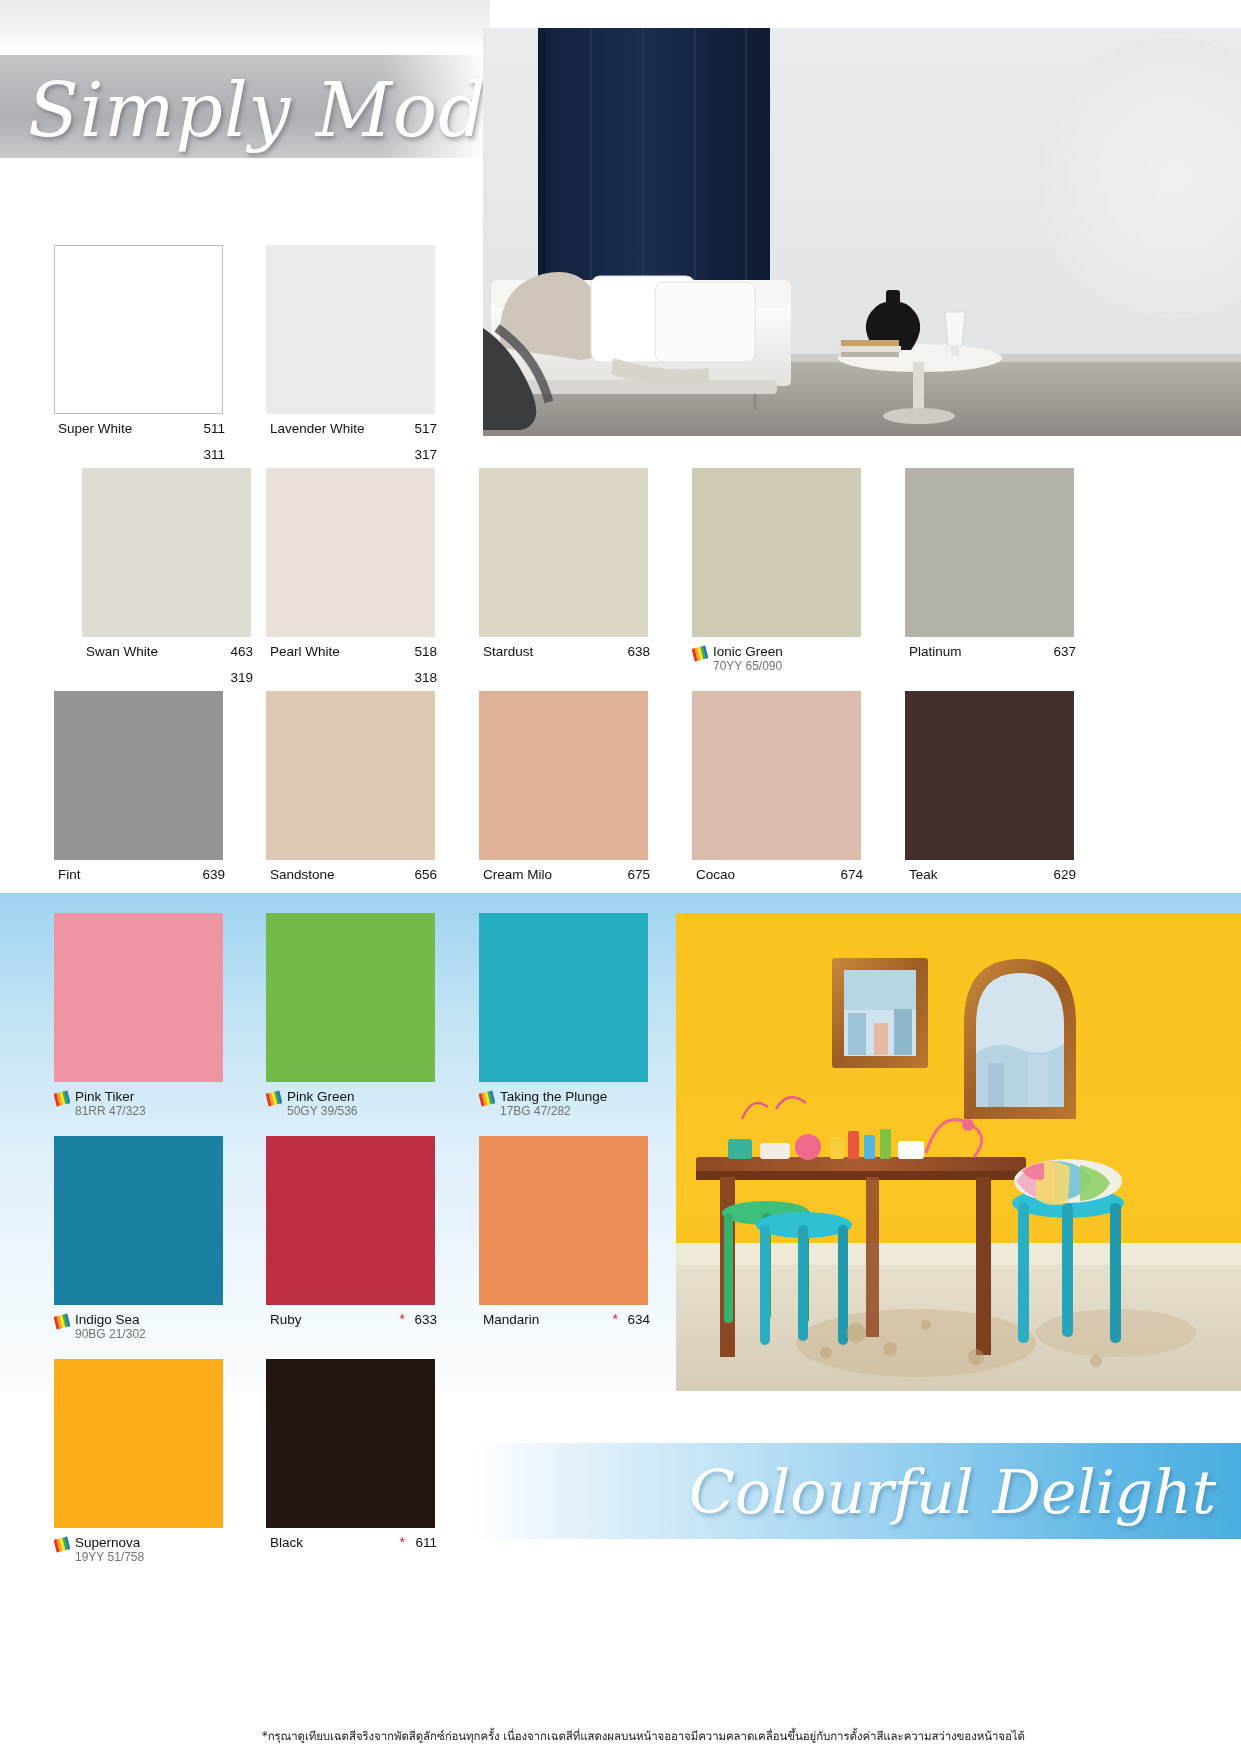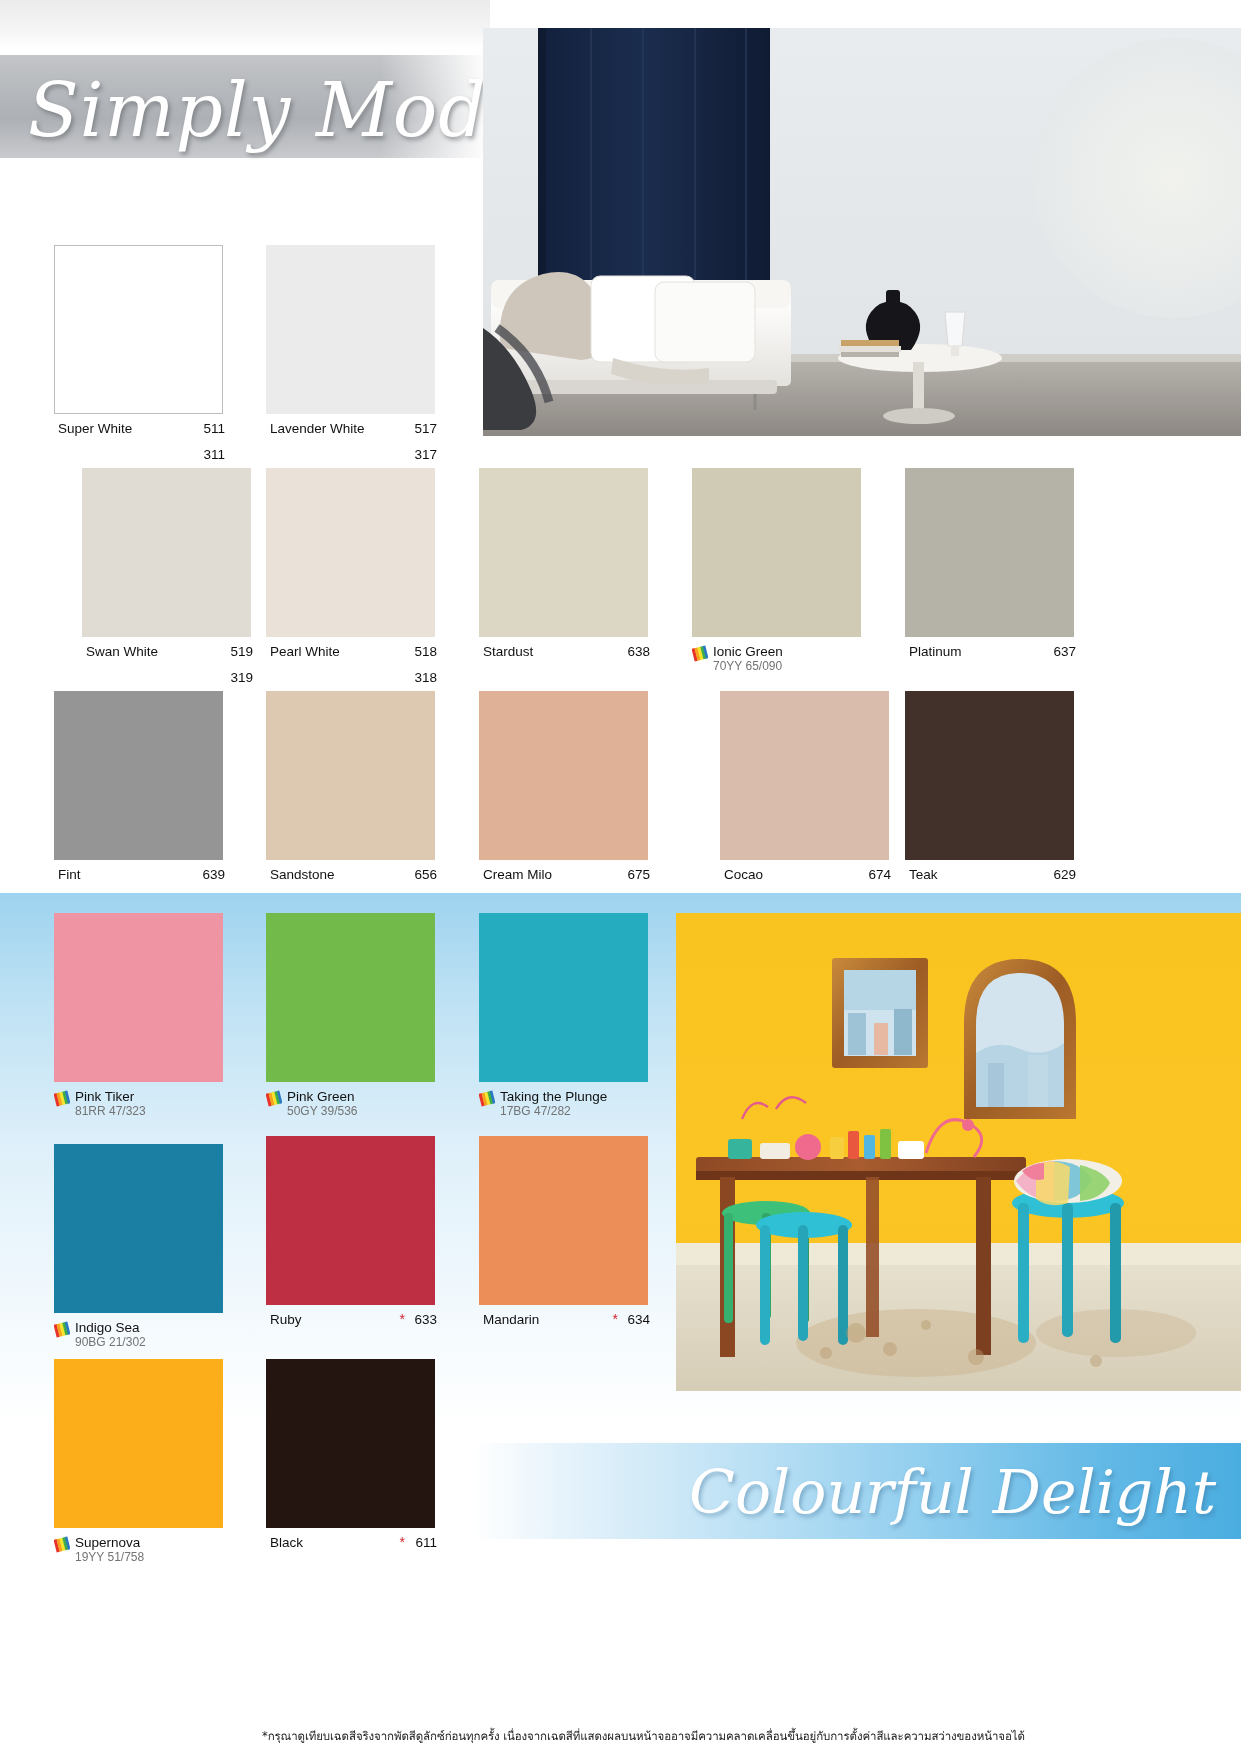--- a/index.html
+++ b/index.html
@@ -232,21 +232,21 @@
       <span class="sw-name">Lavender White</span>
       <span class="sw-num">517</span>
       <span class="sw-num2">317</span>
     </div>
   </div>
 
   <div class="swatch-cell" style="left:54px; top:468px;padding-left:28px;">
     <div class="swatch-chip" style="background:#e0dcd3"></div>
     <div class="swatch-meta">
       <span class="sw-name">Swan White</span>
-      <span class="sw-num">519</span>
+      <span class="sw-num">463</span>
       <span class="sw-num2">319</span>
     </div>
   </div>
 
   <div class="swatch-cell" style="left:266px; top:468px;">
     <div class="swatch-chip" style="background:#eae1d9"></div>
     <div class="swatch-meta">
       <span class="sw-name">Pearl White</span>
       <span class="sw-num">518</span>
       <span class="sw-num2">318</span>
@@ -305,21 +305,21 @@
   </div>
 
   <div class="swatch-cell" style="left:479px; top:691px;">
     <div class="swatch-chip" style="background:#dfb196"></div>
     <div class="swatch-meta">
       <span class="sw-name">Cream Milo</span>
       <span class="sw-num">675</span>
     </div>
   </div>
 
-  <div class="swatch-cell" style="left:692px; top:691px;margin-left:28px;">
+  <div class="swatch-cell" style="left:692px; top:691px;">
     <div class="swatch-chip" style="background:#d9bcac"></div>
     <div class="swatch-meta">
       <span class="sw-name">Cocao</span>
       <span class="sw-num">674</span>
     </div>
   </div>
 
   <div class="swatch-cell" style="left:905px; top:691px;">
     <div class="swatch-chip" style="background:#42312b"></div>
     <div class="swatch-meta">
@@ -482,21 +482,21 @@
         <rect x="10" y="2" width="3.3" height="13" fill="#3fae49"></rect>
         <rect x="12.6" y="2" width="2.6" height="13" fill="#2b78c4"></rect>
       </g>
         </svg>
     </span>
     <span class="sw-name indented">Taking the Plunge</span>
     <span class="sw-code2">17BG 47/282</span>
   </div>
 </div>
 
-<div class="swatch-cell" style="left:54px; top:1136px;margin-top:8px;">
+<div class="swatch-cell" style="left:54px; top:1136px;">
   <div class="swatch-chip" style="background:#1a7fa3"></div>
   <div class="swatch-meta">
     <span class="fan-icon">
       <svg width="16" height="17" viewBox="0 0 16 17">
           <g transform="rotate(-14 8 9)">
         <rect x="1" y="2" width="3.3" height="13" fill="#e8332a"></rect>
         <rect x="4" y="2" width="3.3" height="13" fill="#f6a21d"></rect>
         <rect x="7" y="2" width="3.3" height="13" fill="#f5e32c"></rect>
         <rect x="10" y="2" width="3.3" height="13" fill="#3fae49"></rect>
         <rect x="12.6" y="2" width="2.6" height="13" fill="#2b78c4"></rect>

